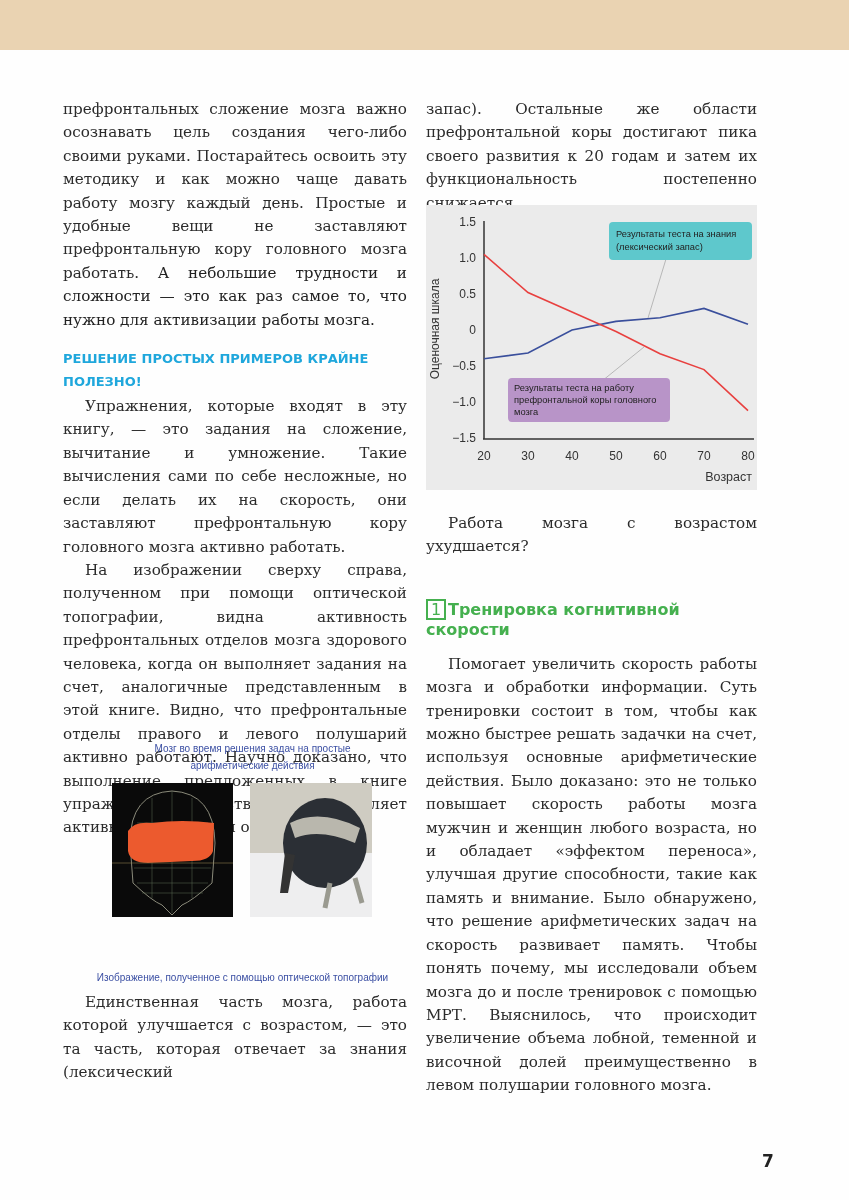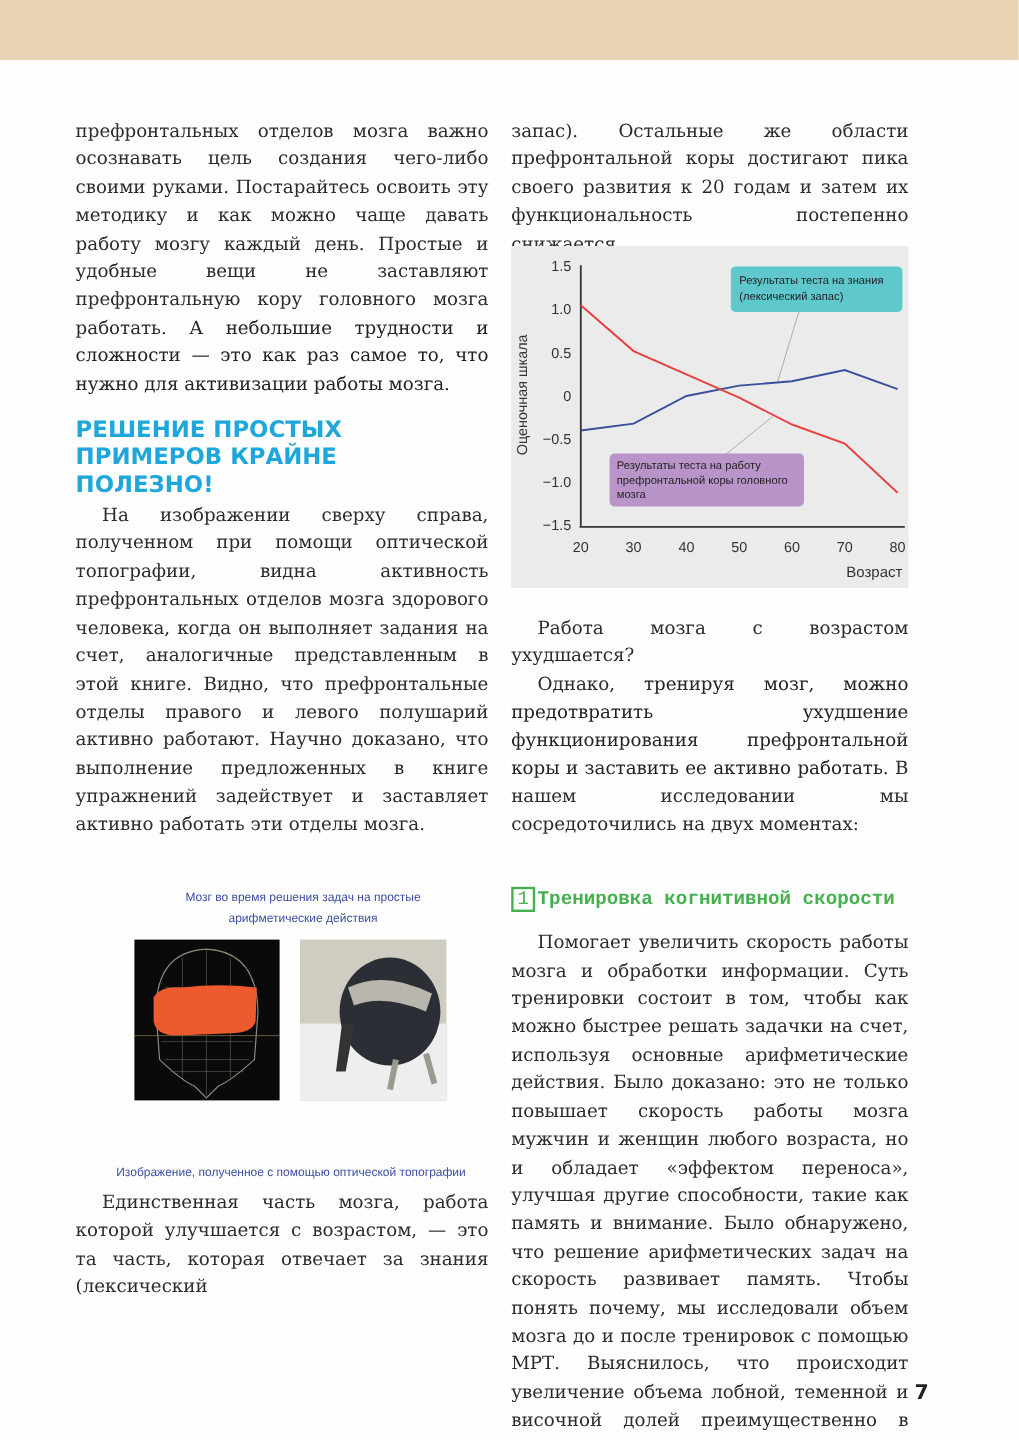--- a/index.html
+++ b/index.html
@@ -3,36 +3,37 @@
 <meta charset="utf-8">
 <style>
   html, body { margin:0; padding:0; }
   body { width:849px; height:1200px; background:#fefefe; position:relative; overflow:hidden;
          font-family:"DejaVu Serif", serif; color:#2b2b2b; }
   .topband { position:absolute; left:0; top:0; width:849px; height:50px; background:#ead3b2; }
   .col { position:absolute; width:344px; font-size:15.2px; line-height:23.4px; text-align:justify; }
   .col p { margin:0; }
   .indent { text-indent:22px; }
   b { font-weight:normal; color:#222; }
-  .h-blue { font-family:"DejaVu Sans", sans-serif; font-weight:bold; color:#1fa7dc; font-size:19px; line-height:23px; margin:0; text-align:left; }
+  .h-blue { font-family:"DejaVu Sans", sans-serif; font-weight:bold; color:#1fa7dc; font-size:13px; line-height:23px; margin:0; text-align:left; }
   .h-green { font-family:"DejaVu Sans", sans-serif; font-weight:bold; color:#45b04f; font-size:16px; line-height:19px; margin:0; text-align:left; }
   .numbox { display:inline-block; border:2.5px solid #45b04f; color:#45b04f; font-size:16px; line-height:17px; width:16px; text-align:center; margin-right:2px; font-weight:normal; }
   .figure-cap { position:absolute; font-family:"Liberation Sans", sans-serif; font-size:10px; color:#3b4fa3; text-align:center; line-height:17px; }
   .img-box { position:absolute; }
   .chart { position:absolute; left:426px; top:205px; width:331px; height:285px; background:#ebebeb; }
   .pagenum { position:absolute; left:762px; top:1151px; font-family:"DejaVu Sans", sans-serif; font-weight:bold; font-size:17px; color:#222; }
 </style>
 </head>
 <body>
 
 <div class="topband"></div>
 
 <div class="col" style="left:63px; top:98px;">
-  <p><span>префронтальных отделов мозга важно осознавать цель создания чего-либо своими руками. Постарайтесь освоить эту методику и как можно чаще давать работу мозгу каждый день. Простые и удобные вещи не заставляют префронтальную кору головного мозга работать. </span><b>А небольшие трудности и сложности — это как раз самое то, что нужно для активизации работы мозга.</b></p>
+  <p><span>префронтальных сложение мозга важно осознавать цель создания чего-либо своими руками. Постарайтесь освоить эту методику и как можно чаще давать работу мозгу каждый день. Простые и удобные вещи не заставляют префронтальную кору головного мозга работать. </span><b>А небольшие трудности и сложности — это как раз самое то, что нужно для активизации работы мозга.</b></p>
   <h2 class="h-blue" style="margin-top:15px; margin-bottom:2px; width:320px;">РЕШЕНИЕ ПРОСТЫХ ПРИМЕРОВ КРАЙНЕ ПОЛЕЗНО!</h2>
+  <p class="indent">Упражнения, которые входят в эту книгу, — это задания на сложение, вычитание и умножение. Такие вычисления сами по себе несложные, но если делать их на скорость, они заставляют префронтальную кору головного мозга активно работать.</p>
   <p class="indent">На изображении сверху справа, полученном при помощи оптической топографии, видна активность префронтальных отделов мозга здорового человека, когда он выполняет задания на счет, аналогичные представленным в этой книге. Видно, что префронтальные отделы правого и левого полушарий активно работают. Научно доказано, что выполнение предложенных в книге упражнений задействует и заставляет активно работать эти отделы мозга.</p>
 </div>
 
 <div class="figure-cap" style="left:130px; top:740px; width:245px;">Мозг во время решения задач на простые арифметические действия</div>
 <div class="img-box" style="left:112px; top:783px; width:121px; height:134px; background:#0a0a0a;">
   <svg width="121" height="134" viewBox="0 0 121 134">
     <path d="M18 60 Q18 10 60 8 Q102 10 103 60 L100 100 Q80 118 70 122 L60 132 L50 122 Q40 118 21 100 Z" fill="none" stroke="#8a8a7a" stroke-width="1"></path>
     <g stroke="#5e6f55" stroke-width="0.5" fill="none">
       <path d="M25 40 H96 M22 55 H99 M22 85 H99 M25 100 H96 M30 110 H91"></path>
       <path d="M40 15 V115 M60 8 V130 M80 15 V115"></path>
@@ -96,18 +97,17 @@
     <text x="190" y="45" font-size="9.3" fill="#222">(лексический запас)</text>
     <rect x="82" y="173" width="162" height="44" rx="4" id="ann1bg" fill="#b894c8"></rect>
     <text x="88" y="186" font-size="9.3" fill="#222">Результаты теста на работу</text>
     <text x="88" y="198" font-size="9.3" fill="#222">префронтальной коры головного</text>
     <text x="88" y="210" font-size="9.3" fill="#222">мозга</text>
   </svg>
 </div>
 
 <div class="col" style="left:426px; top:512px; width:331px;">
   <p class="indent">Работа мозга с возрастом ухудшается?</p>
-  <p class="indent"><span>Однако, </span><b>тренируя мозг, можно предотвратить ухудшение функционирования префронтальной коры и заставить ее активно работать.</b><span> В нашем исследовании мы сосредоточились на двух моментах:</span></p>
-  <h3 class="h-green" style="margin-top:40px; margin-bottom:14px;font-family:Liberation Mono, monospace;"><span class="numbox">1</span><span>Тренировка когнитивной скорости</span></h3>
+  <h3 class="h-green" style="margin-top:40px; margin-bottom:14px;"><span class="numbox">1</span><span>Тренировка когнитивной скорости</span></h3>
   <p class="indent">Помогает увеличить скорость работы мозга и обработки информации. Суть тренировки состоит в том, чтобы как можно быстрее решать задачки на счет, используя основные арифметические действия. Было доказано: это не только повышает скорость работы мозга мужчин и женщин любого возраста, но и обладает «эффектом переноса», улучшая другие способности, такие как память и внимание. Было обнаружено, что решение арифметических задач на скорость развивает память. Чтобы понять почему, мы исследовали объем мозга до и после тренировок с помощью МРТ. Выяснилось, что происходит увеличение объема лобной, теменной и височной долей преимущественно в левом полушарии головного мозга.</p>
 </div>
 
 <div class="pagenum">7</div>
 
 </body></html>

